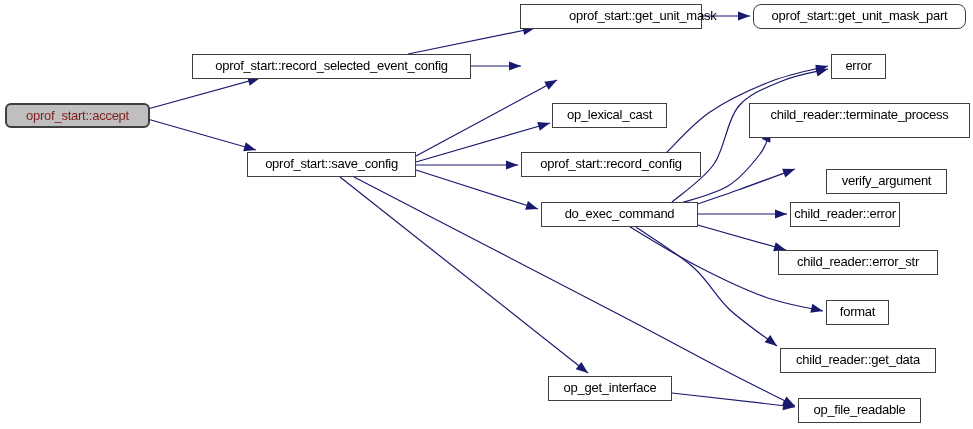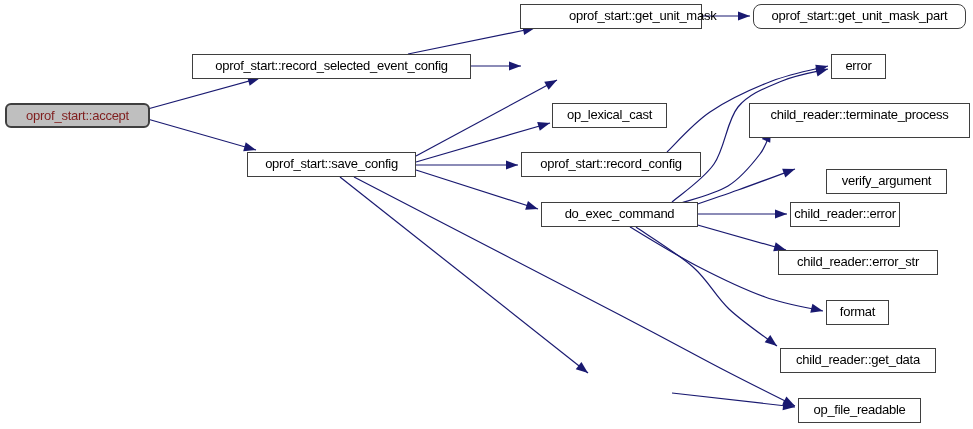--- a/index.html
+++ b/index.html
@@ -104,15 +104,16 @@
       <div class="node" style="left: 552px; top: 103px; width: 115px; height: 25px; line-height: 22px; background: rgb(255, 255, 255); border-color: rgb(63, 63, 63); color: rgb(0, 0, 0);">op_lexical_cast</div>
       <div class="node" style="left: 831px; top: 54px; width: 55px; height: 25px; line-height: 22px; background: rgb(255, 255, 255); border-color: rgb(63, 63, 63); color: rgb(0, 0, 0);">error</div>
       <div class="node" style="left: 749px; top: 103px; width: 221px; height: 35px; line-height: 22px; background: rgb(255, 255, 255); border-color: rgb(63, 63, 63); color: rgb(0, 0, 0);">child_reader::terminate_process</div>
       <div class="node" style="left: 521px; top: 152px; width: 180px; height: 25px; line-height: 22px; background: rgb(255, 255, 255); border-color: rgb(63, 63, 63); color: rgb(0, 0, 0);">oprof_start::record_config</div>
       <div class="node" style="left: 826px; top: 152px; width: 121px; height: 25px; line-height: 22px; background: rgb(255, 255, 255); border-color: rgb(63, 63, 63); color: rgb(0, 0, 0); margin-top: 17px;">verify_argument</div>
       <div class="node" style="left: 541px; top: 202px; width: 157px; height: 25px; line-height: 22px; background: rgb(255, 255, 255); border-color: rgb(63, 63, 63); color: rgb(0, 0, 0);">do_exec_command</div>
       <div class="node" style="left: 790px; top: 202px; width: 110px; height: 25px; line-height: 22px; background: rgb(255, 255, 255); border-color: rgb(63, 63, 63); color: rgb(0, 0, 0);">child_reader::error</div>
       <div class="node" style="left: 778px; top: 250px; width: 160px; height: 25px; line-height: 22px; background: rgb(255, 255, 255); border-color: rgb(63, 63, 63); color: rgb(0, 0, 0);">child_reader::error_str</div>
       <div class="node" style="left: 826px; top: 300px; width: 63px; height: 25px; line-height: 22px; background: rgb(255, 255, 255); border-color: rgb(63, 63, 63); color: rgb(0, 0, 0);">format</div>
       <div class="node" style="left: 780px; top: 348px; width: 156px; height: 25px; line-height: 22px; background: rgb(255, 255, 255); border-color: rgb(63, 63, 63); color: rgb(0, 0, 0);">child_reader::get_data</div>
+      <div class="node" style="left: 548px; top: 376px; width: 124px; height: 25px; line-height: 22px; background: rgb(255, 255, 255); border-color: rgb(63, 63, 63); color: rgb(0, 0, 0);">op_get_interface</div>
       <div class="node" style="left: 798px; top: 398px; width: 123px; height: 25px; line-height: 22px; background: rgb(255, 255, 255); border-color: rgb(63, 63, 63); color: rgb(0, 0, 0);">op_file_readable</div>
     </div>
 </div>
 
 </body></html>

